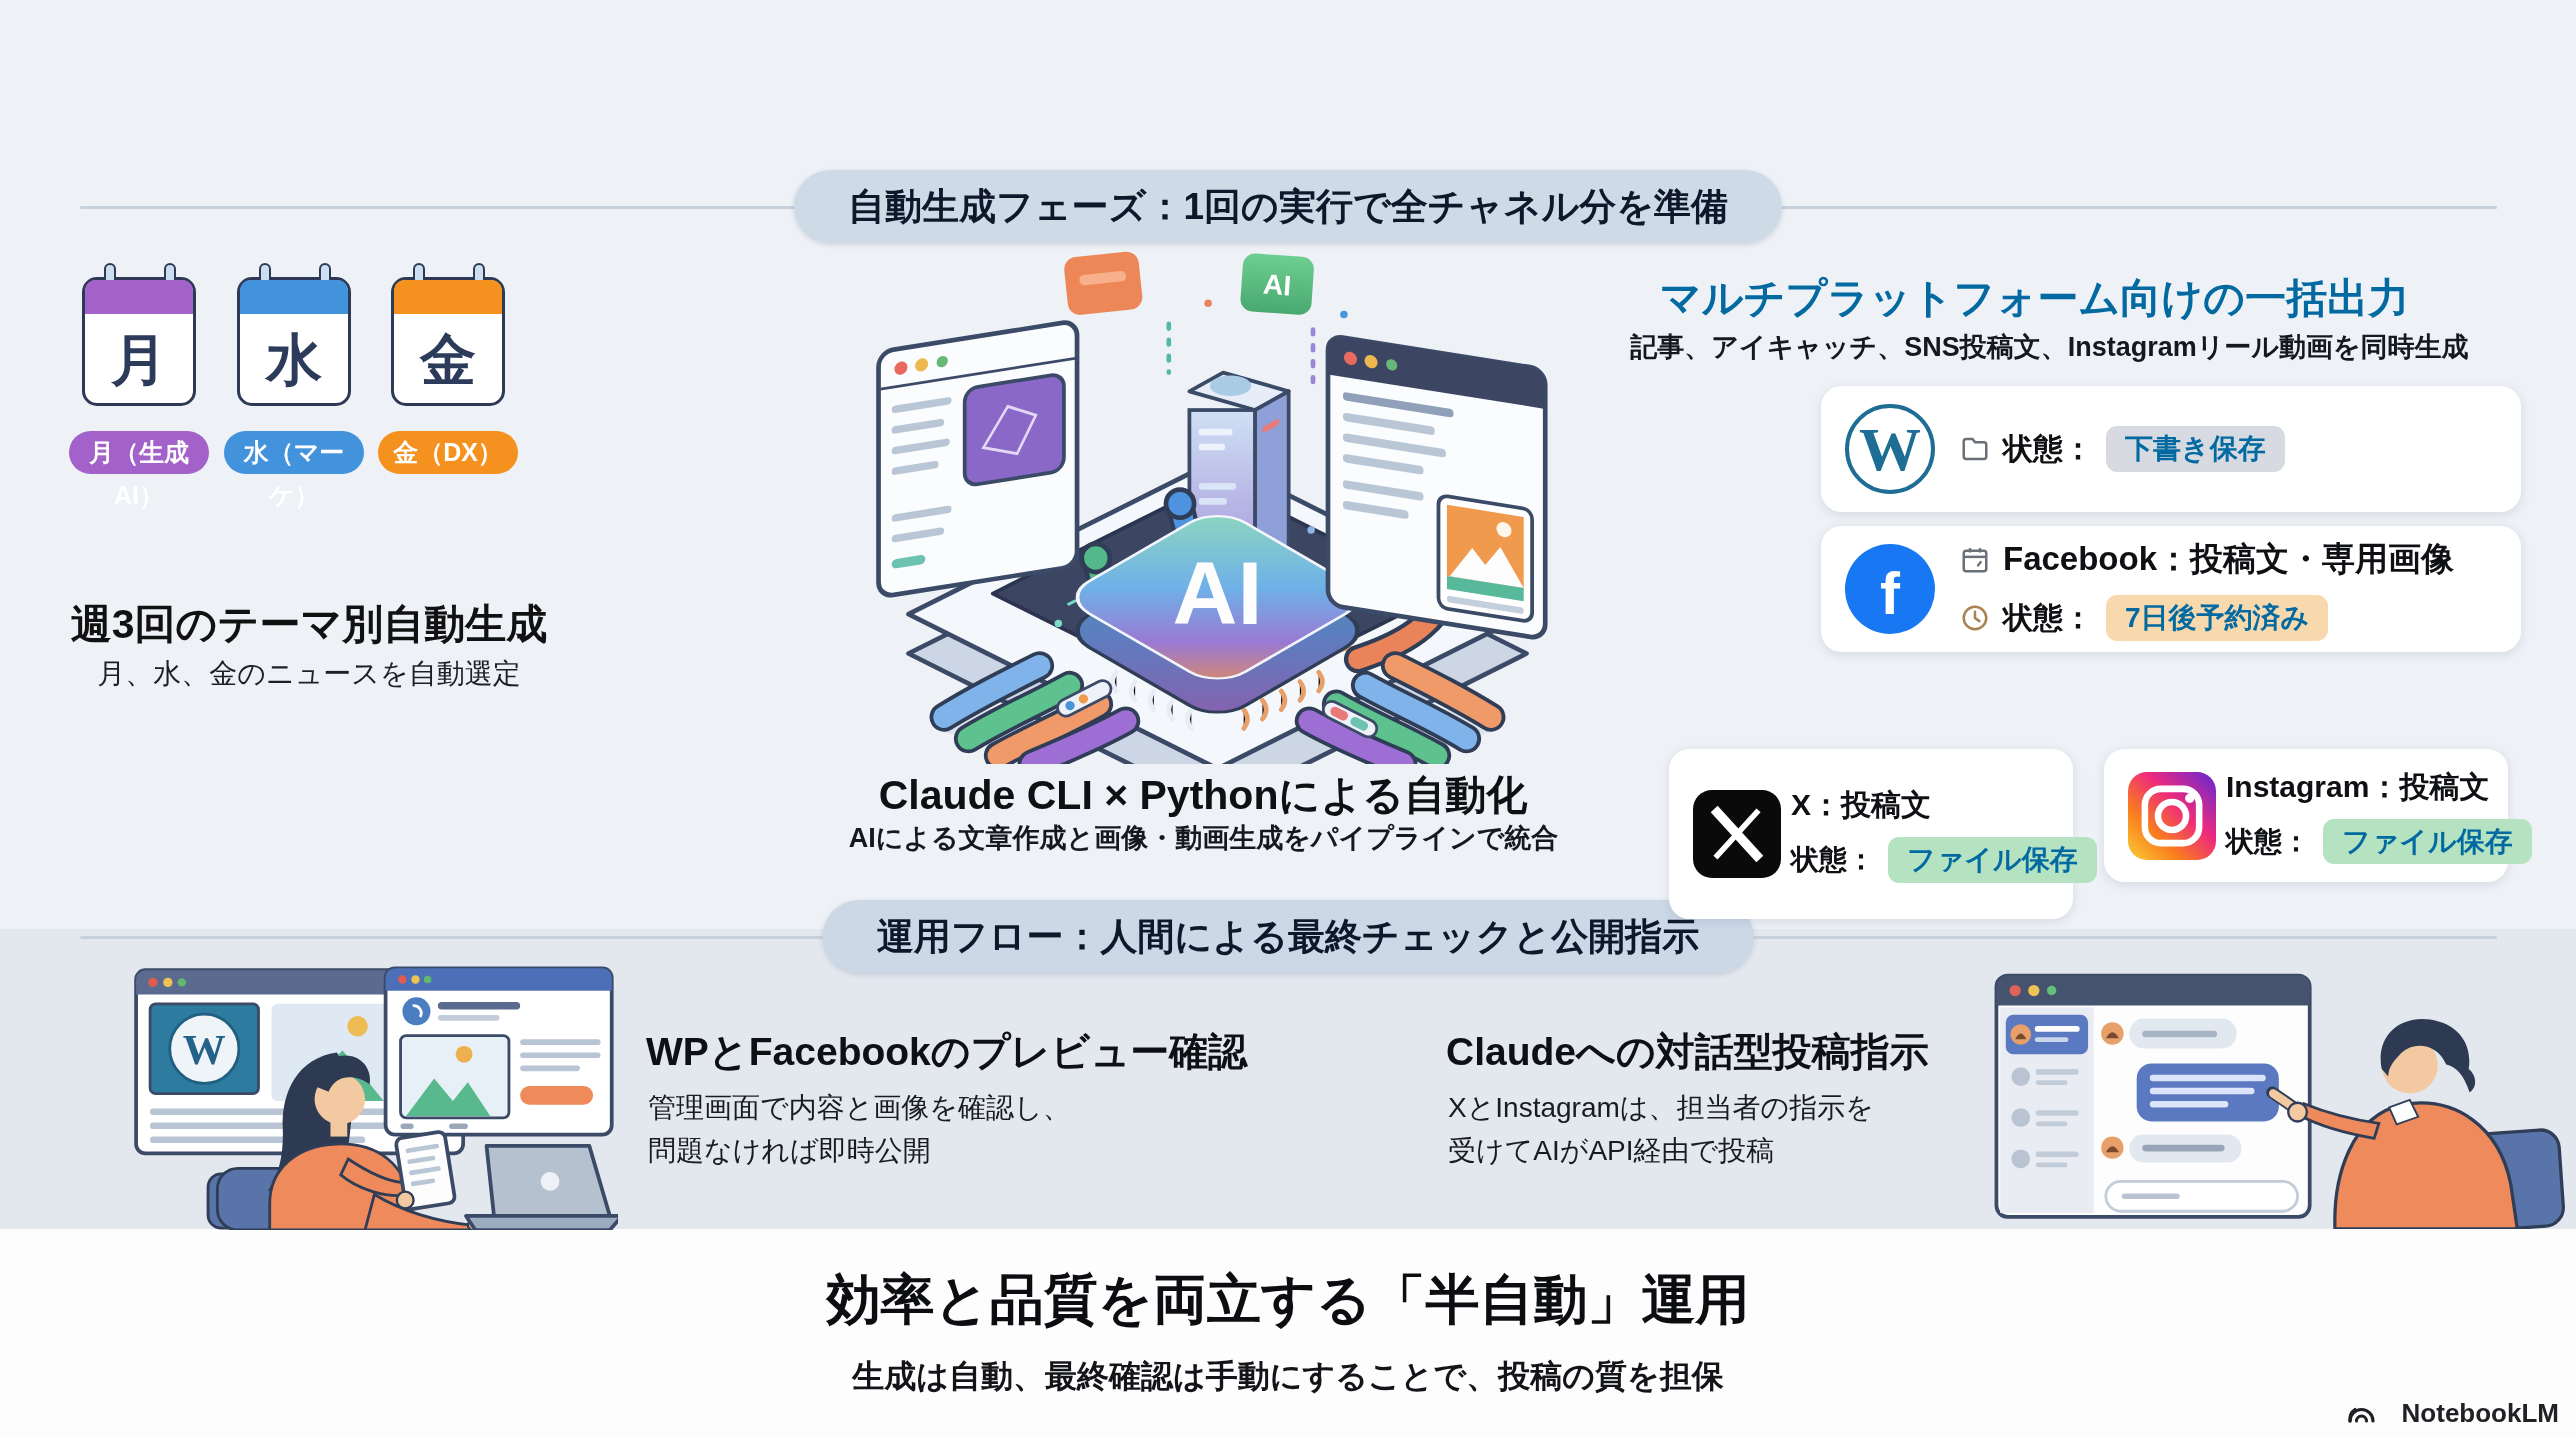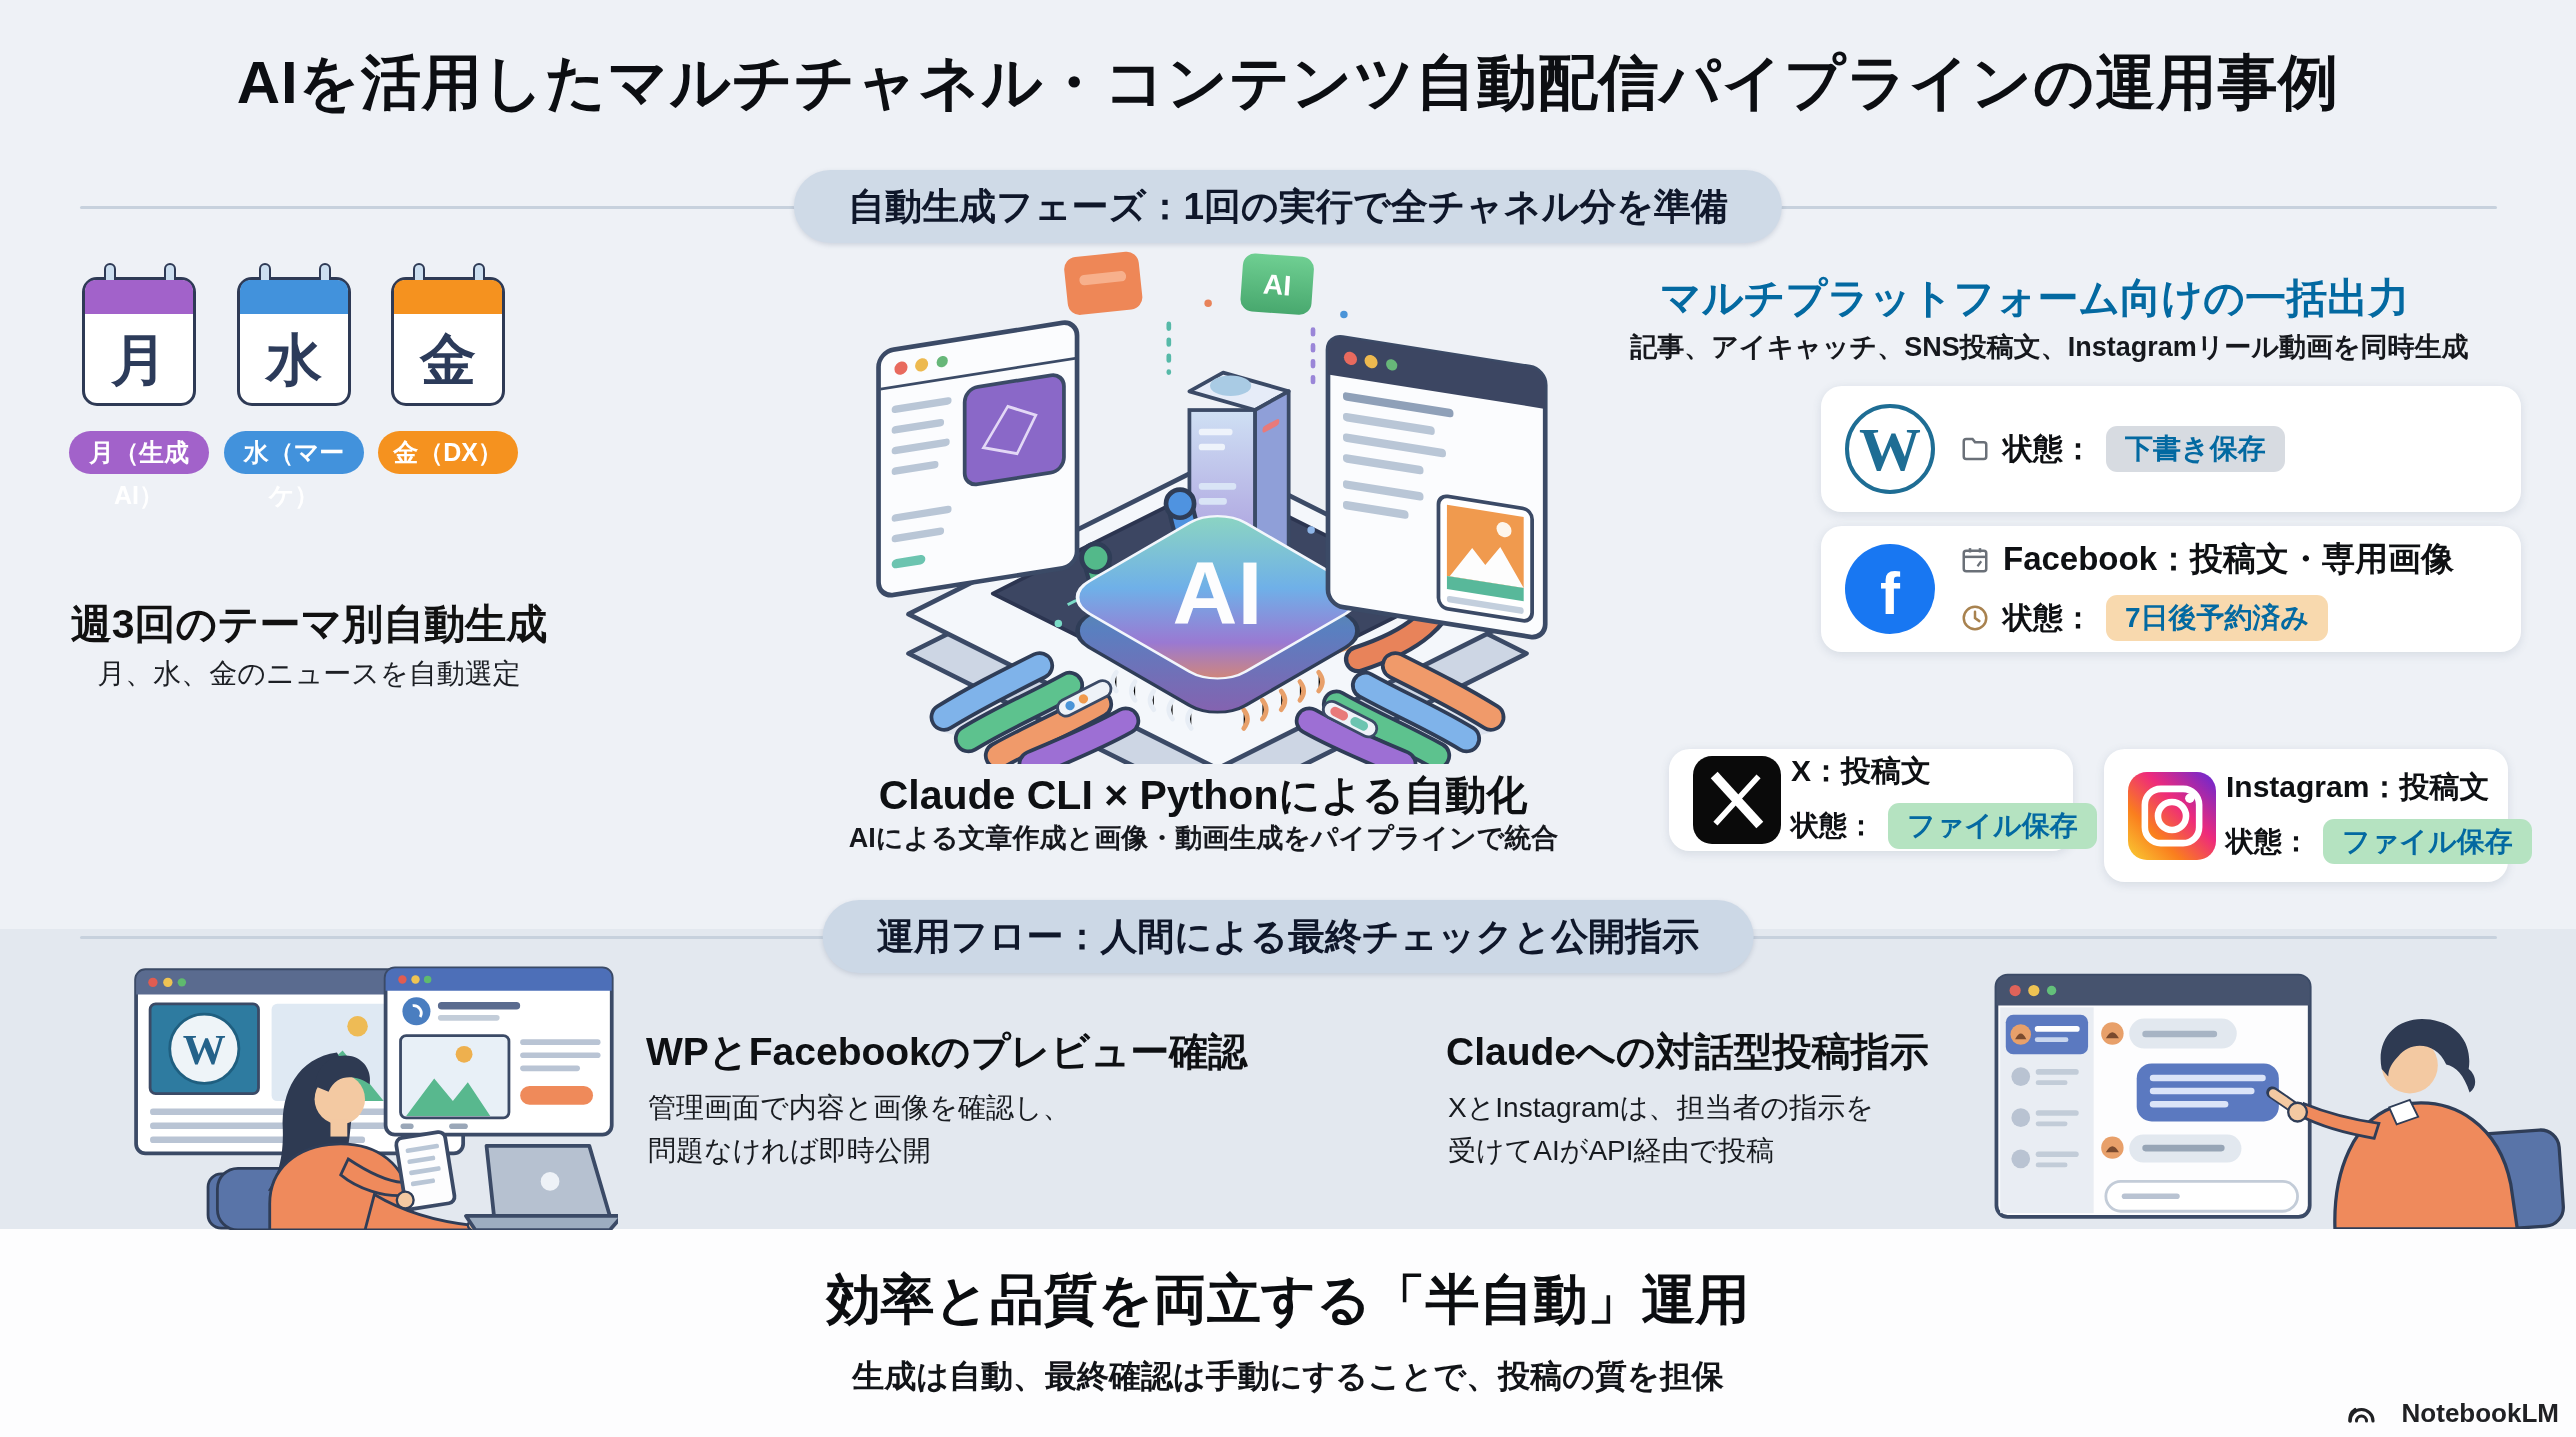--- a/index.html
+++ b/index.html
@@ -96,21 +96,20 @@
 </head>
 <body>
 
 <div class="stage">
 
   <div class="abs band-ops"></div>
   <div class="abs band-footer"></div>
   <div class="abs divider" style="top:206px;left:80px;width:2417px;"></div>
   <div class="abs divider" style="top:936px;left:80px;width:2417px;"></div>
 
-  <div class="abs main-title">AIを活用したマルチチャネル・コンテンツ自動配信パイプラインの運用事例</div>
 
   <div class="abs phase-badge">自動生成フェーズ：1回の実行で全チャネル分を準備</div>
   <div class="abs phase-badge ops">運用フロー：人間による最終チェックと公開指示</div>
 
   <div class="abs calendar" style="left:82px;top:277px;">
     <span class="pin l"></span>
     <span class="pin r"></span>
     <span class="cal-head" style="background:#a262ca;"></span>
     <span class="day">月</span>
   </div>
@@ -345,21 +344,21 @@
         <svg class="icon-sm" width="30" height="30" viewBox="0 0 24 24">
           <circle cx="12" cy="12" r="9" fill="none" stroke="#a8824f" stroke-width="2"></circle>
           <path d="M12 7 V12 L15.5 14.5" fill="none" stroke="#a8824f" stroke-width="2" stroke-linecap="round"></path>
         </svg>
         <span class="row-label">状態：</span>
         <span class="status-pill pill-orange">7日後予約済み</span>
       </div>
     </div>
   </div>
 
-  <div class="abs card mini-card" style="left:1669px;top:749px;width:404px;height:102px;">
+  <div class="abs card mini-card" style="left:1669px;top:749px;width:404px;height:170px;">
     <div class="logo logo-square x-square">
       <svg width="88" height="88" viewBox="0 0 94 94">
         <path d="M26 24 L68 70" stroke="#fff" stroke-width="10" stroke-linecap="square"></path>
         <path d="M68 24 L26 70" stroke="#fff" stroke-width="6" stroke-linecap="square"></path>
       </svg>
     </div>
     <div class="card-rows">
       <div class="card-row">
         <span class="row-main">X：投稿文</span>
       </div>

